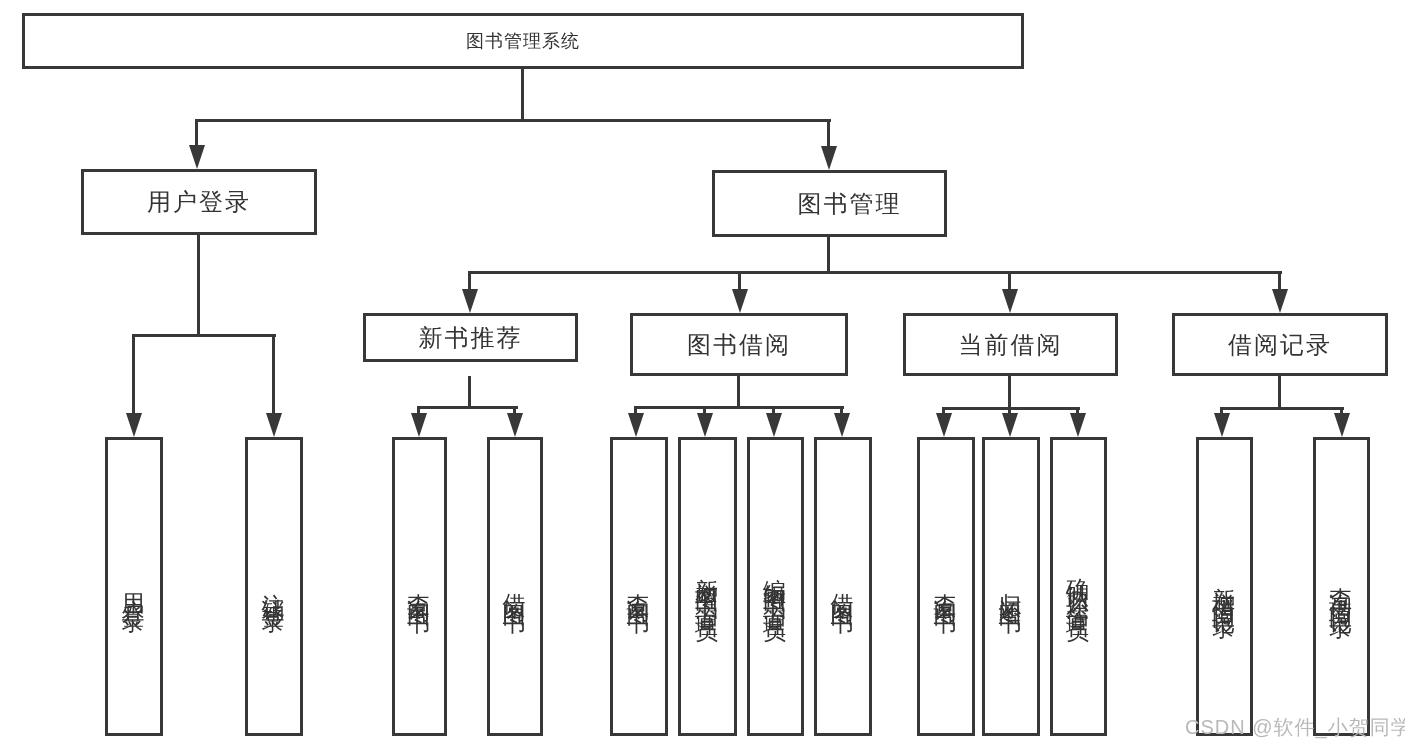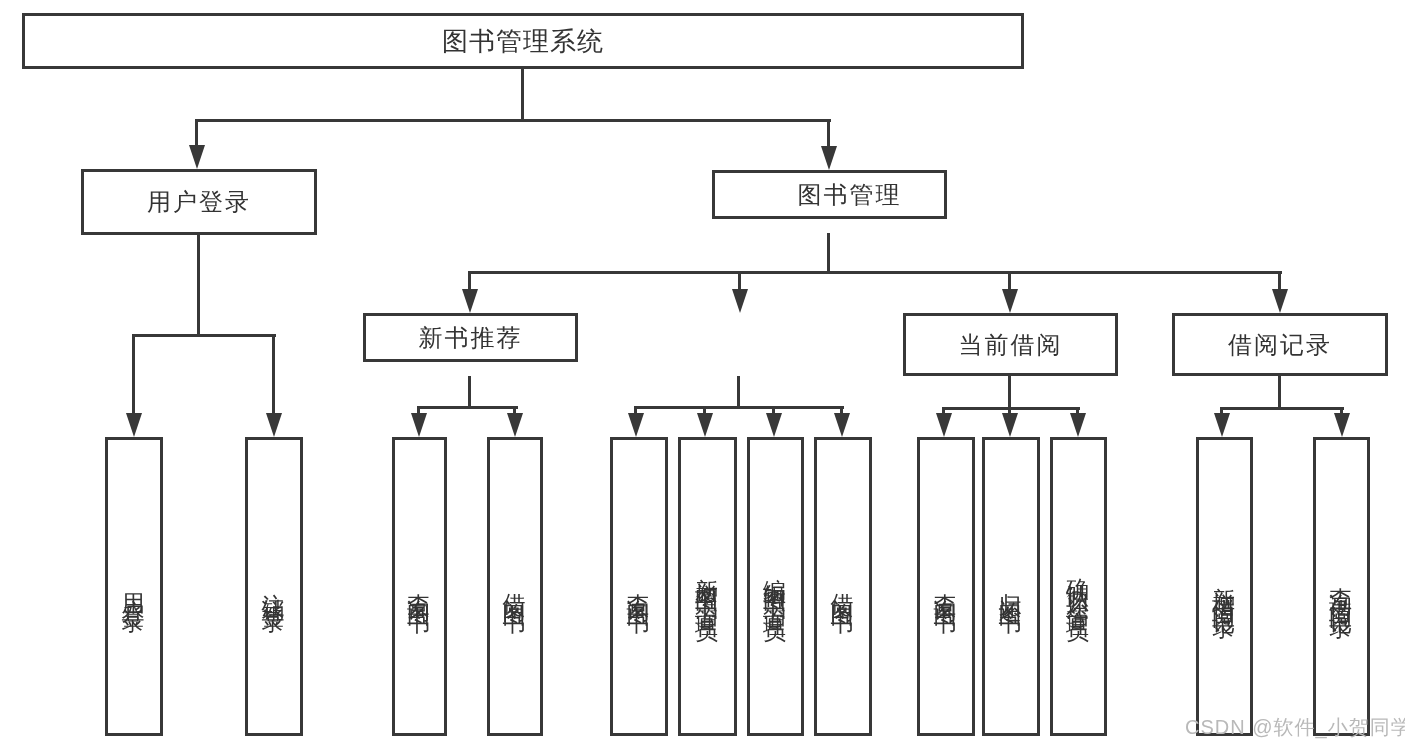--- a/index.html
+++ b/index.html
@@ -19,21 +19,21 @@
     border: 3px solid #383838;
     background: #ffffff;
     display: flex;
     align-items: center;
     justify-content: center;
     font-size: 24px;
     letter-spacing: 2px;
     color: #333333;
     z-index: 2;
   }
-  .node.root { font-size: 26px; letter-spacing: 1px; }
+  .node.root { font-size: 18px; letter-spacing: 1px; }
   
   .vnode {
     position: absolute;
     box-sizing: border-box;
     border: 3px solid #383838;
     background: #ffffff;
     display: flex;
     align-items: center;
     justify-content: center;
     writing-mode: vertical-rl;
@@ -128,24 +128,25 @@
   <div class="hline" style="left:1220px; top:407px; width:124px;"></div>
   <div class="vline" style="left:1220px; top:407px; height:12px;"></div>
   <div class="arrow" style="left:1214px; top:413px;"></div>
   <div class="vline" style="left:1340px; top:407px; height:12px;"></div>
   <div class="arrow" style="left:1334px; top:413px;"></div>
 
   <div class="node root" style="left:22px; top:13px; width:1002px; height:56px;">图书管理系统</div>
 
   <div class="node" style="left:81px; top:169px; width:236px; height:66px;">用户登录</div>
 
-  <div class="node" style="left:712px; top:170px; width:235px; height:49px;padding-left:40px;">图书管理</div>
+  <div class="node" style="left:712px; top:170px; width:235px; height:67px;padding-left:40px;">图书管理</div>
 
   <div class="node" style="left:363px; top:313px; width:215px; height:49px;">新书推荐</div>
 
+  <div class="node" style="left:630px; top:313px; width:218px; height:63px;">图书借阅</div>
 
   <div class="node" style="left:1172px; top:313px; width:216px; height:63px;">借阅记录</div>
 
   <div class="node" style="left:903px; top:313px; width:215px; height:63px;">当前借阅</div>
 
   <div class="vnode" style="left:105px; top:437px; width:58px; height:299px;">用户登录</div>
 
   <div class="vnode" style="left:245px; top:437px; width:58px; height:299px;">注销登录</div>
 
   <div class="vnode" style="left:392px; top:437px; width:55px; height:299px;">查询图书</div>

